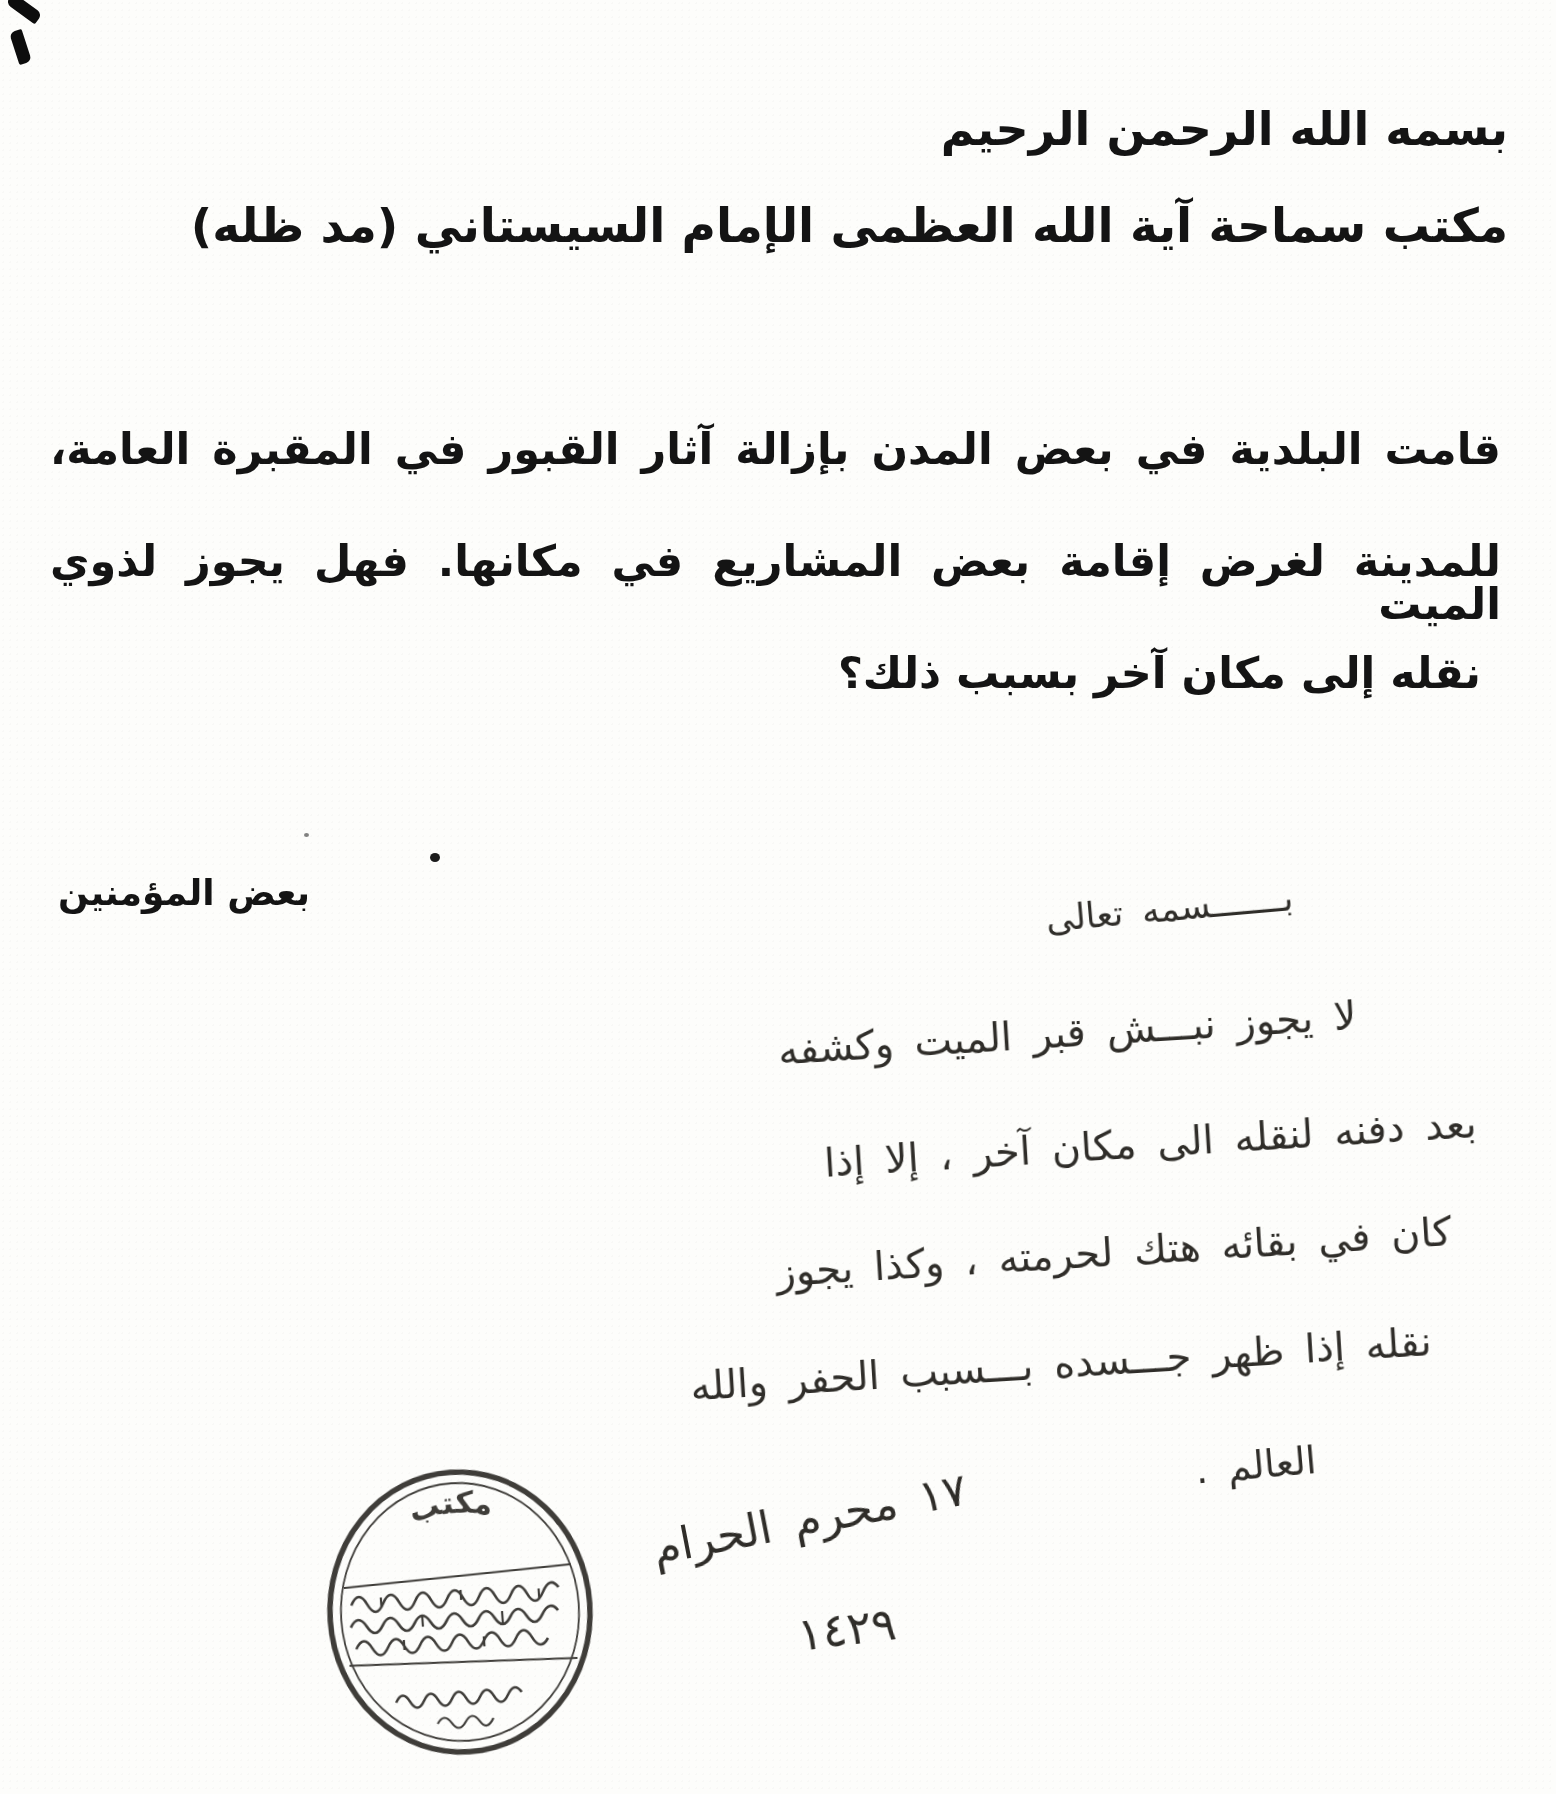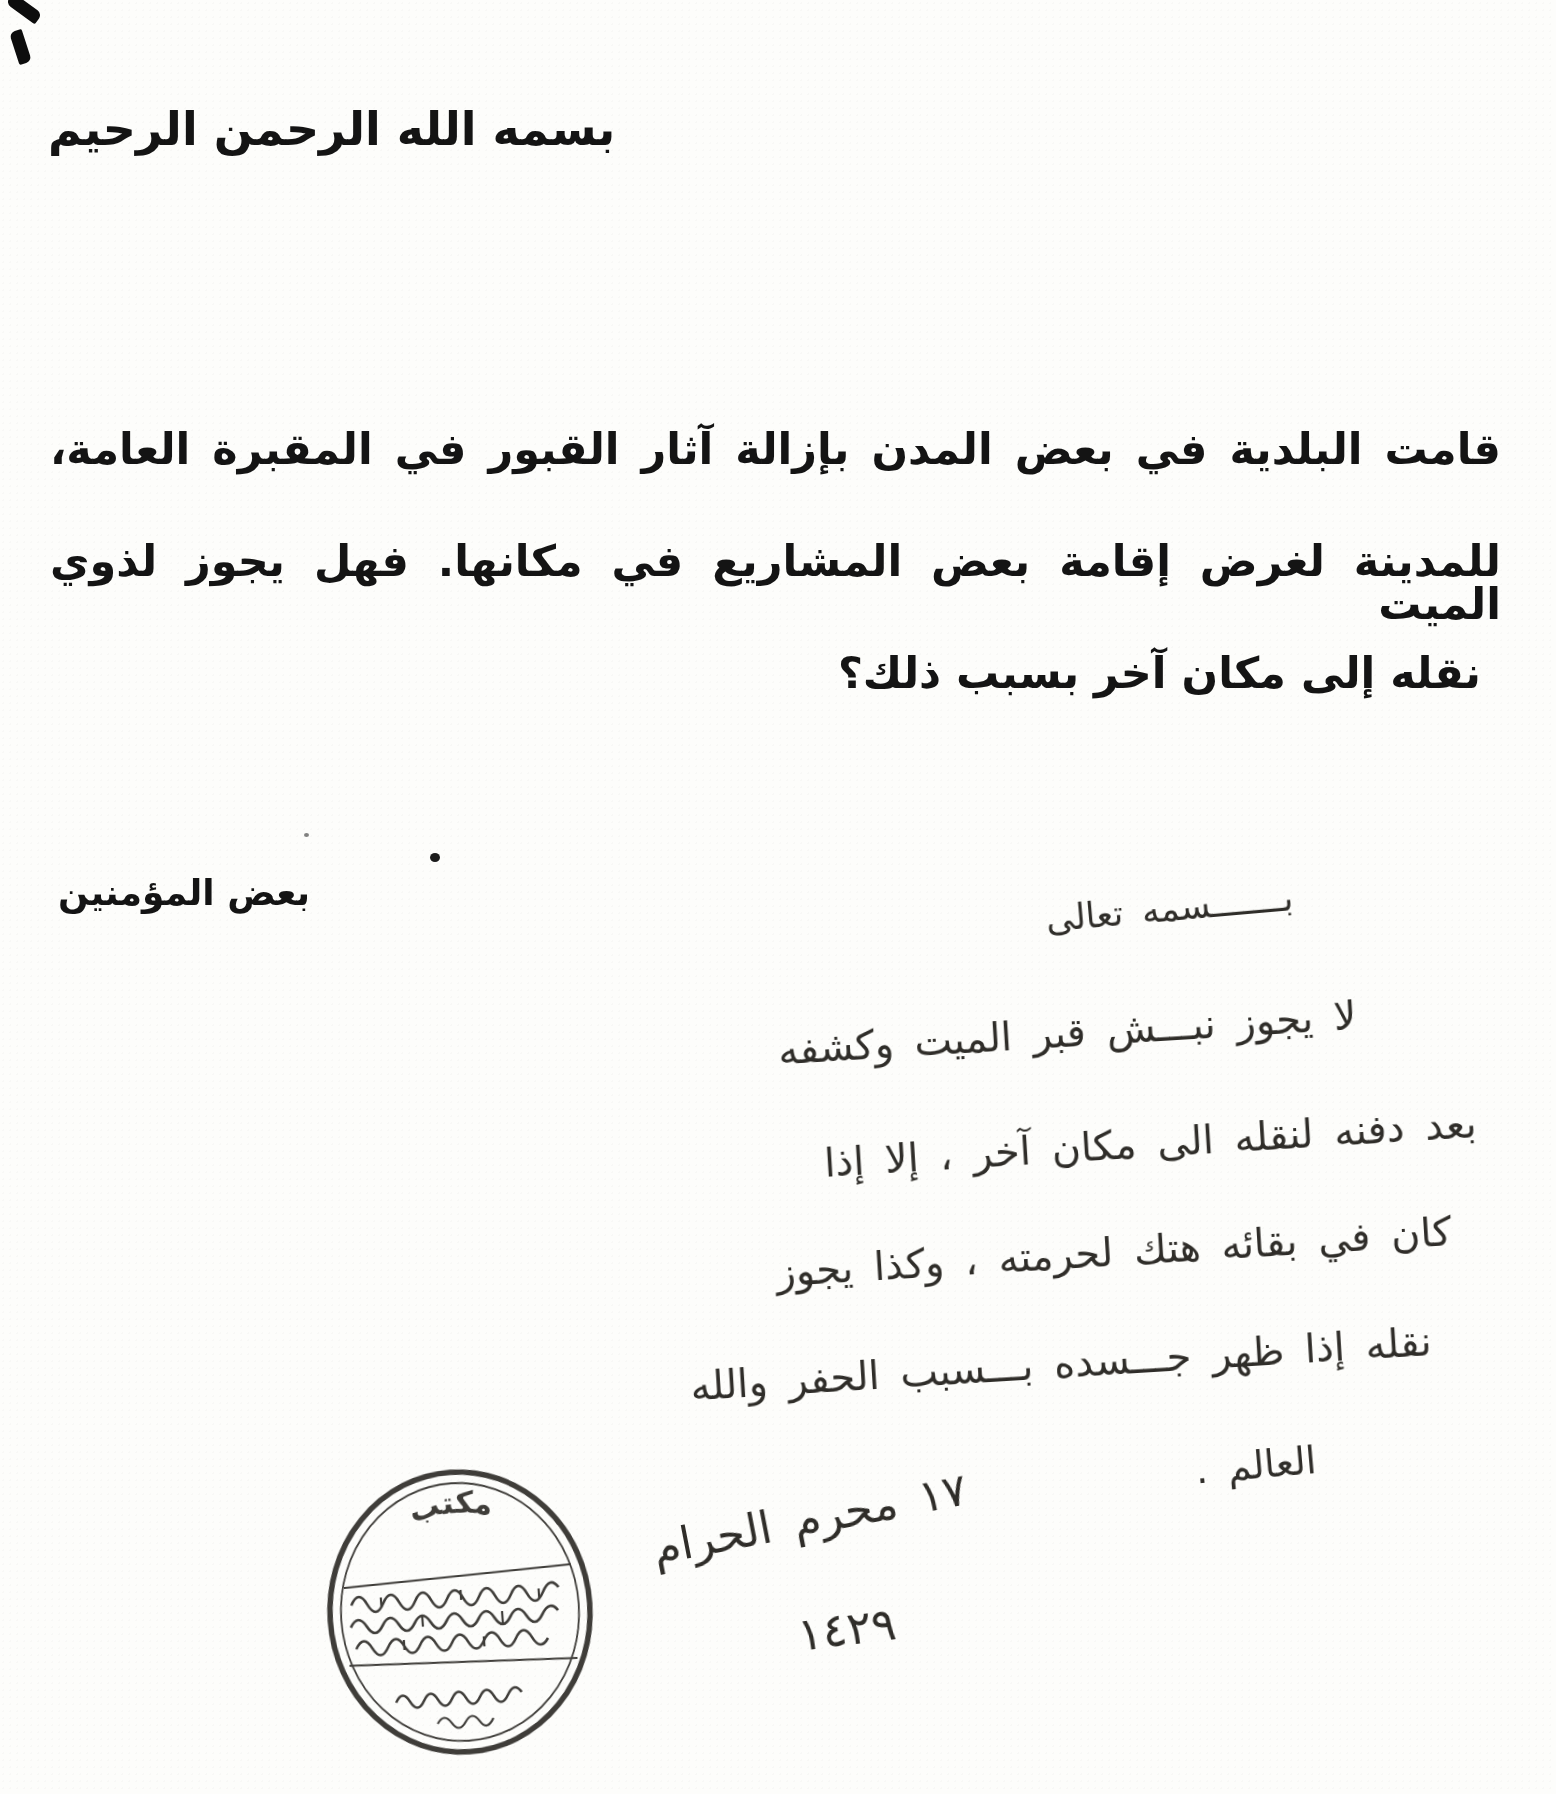--- a/index.html
+++ b/index.html
@@ -10,21 +10,21 @@
     background:#fdfdfb;
     background-image:radial-gradient(rgba(0,0,0,0.018) 1px, transparent 1px);
     background-size:7px 7px;
     overflow:hidden;
     font-family:"DejaVu Sans", sans-serif;
     color:#161616;
   }
   .rtl{direction:rtl;unicode-bidi:plaintext;}
   .abs{position:absolute;}
   .print{color:#141414;font-weight:700;}
-  .center{left:48px;right:48px;text-align:left;}
+  .center{left:48px;right:48px;text-align:right;}
   .basmala{top:102px;font-size:46px;letter-spacing:1px;}
   .office{top:198px;font-size:47px;letter-spacing:0.5px;}
   .qline{left:50px;right:55px;font-size:43px;line-height:1.0;white-space:nowrap;}
   .qjust{white-space:normal;text-align:justify;text-align-last:justify;}
   .q1{top:428px;}
   .q2{top:540px;}
   .q3{top:652px;text-align:left;padding-left:0;white-space:nowrap;left:auto;right:75px;}
   .signer{top:872px;left:58px;font-size:36px;}
   .hand{
     color:#2f2d29;
@@ -54,20 +54,21 @@
 </style>
 </head>
 <body>
 
 <div class="page">
 
   <div class="abs corner-mark cm1"></div>
   <div class="abs corner-mark cm2"></div>
 
   <div class="abs rtl print center basmala">بسمه الله الرحمن الرحيم</div>
+  <div class="abs rtl print center office">مكتب سماحة آية الله العظمى الإمام السيستاني (مد ظله)</div>
 
   <div class="abs rtl print qline qjust q2">للمدينة لغرض إقامة بعض المشاريع في مكانها. فهل يجوز لذوي الميت</div>
   <div class="abs rtl print qline qjust q1">قامت البلدية في بعض المدن بإزالة آثار القبور في المقبرة العامة،</div>
   <div class="abs rtl print qline q3">نقله إلى مكان آخر بسبب ذلك؟</div>
 
   <div class="abs rtl print signer">بعض المؤمنين</div>
 
   <div class="abs speck s1"></div>
   <div class="abs speck s2"></div>
   <div class="abs speck s3"></div>

